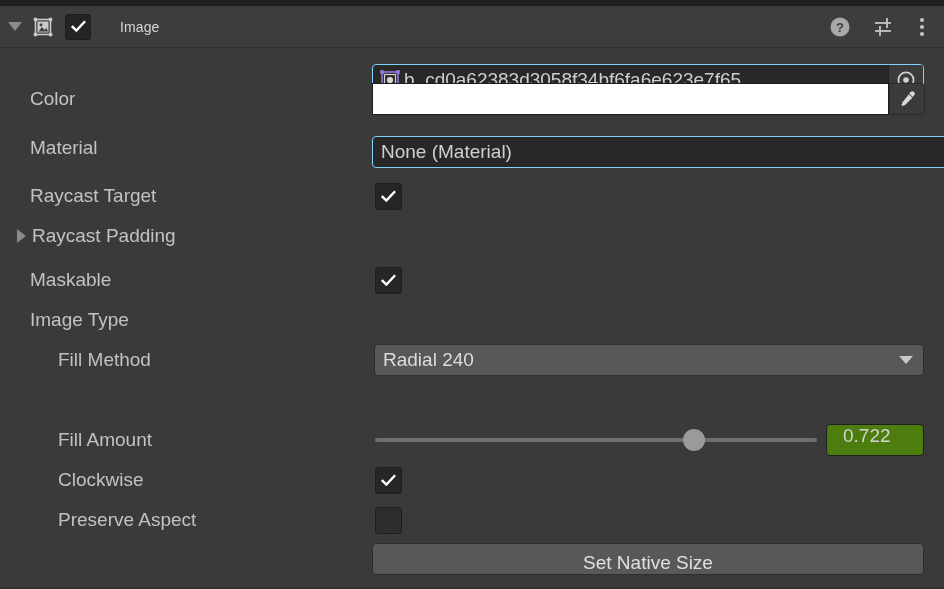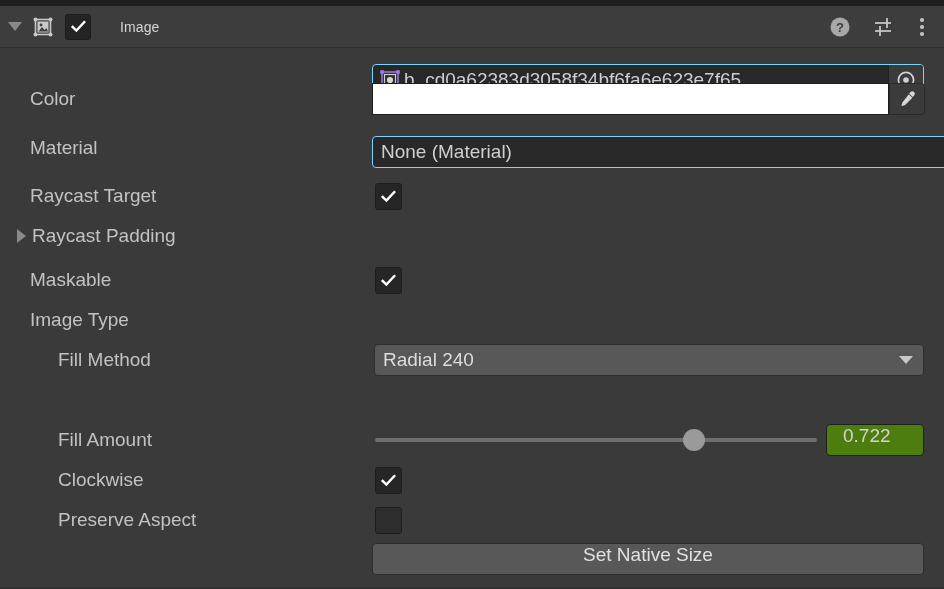--- a/index.html
+++ b/index.html
@@ -257,21 +257,21 @@
   }
 
   
   .btn {
     position: absolute;
     height: 32px;
     background: #585858;
     border: 1px solid #2e2e2e;
     border-radius: 4px;
     display: flex;
-    align-items: flex-start;
+    align-items: flex-end;
     justify-content: center;
     box-sizing: border-box;
     cursor: pointer;
   }
   .btn .btn-text {
     font-size: 19px;
     color: #e0e0e0;
   }
 
   .bottom-line {

